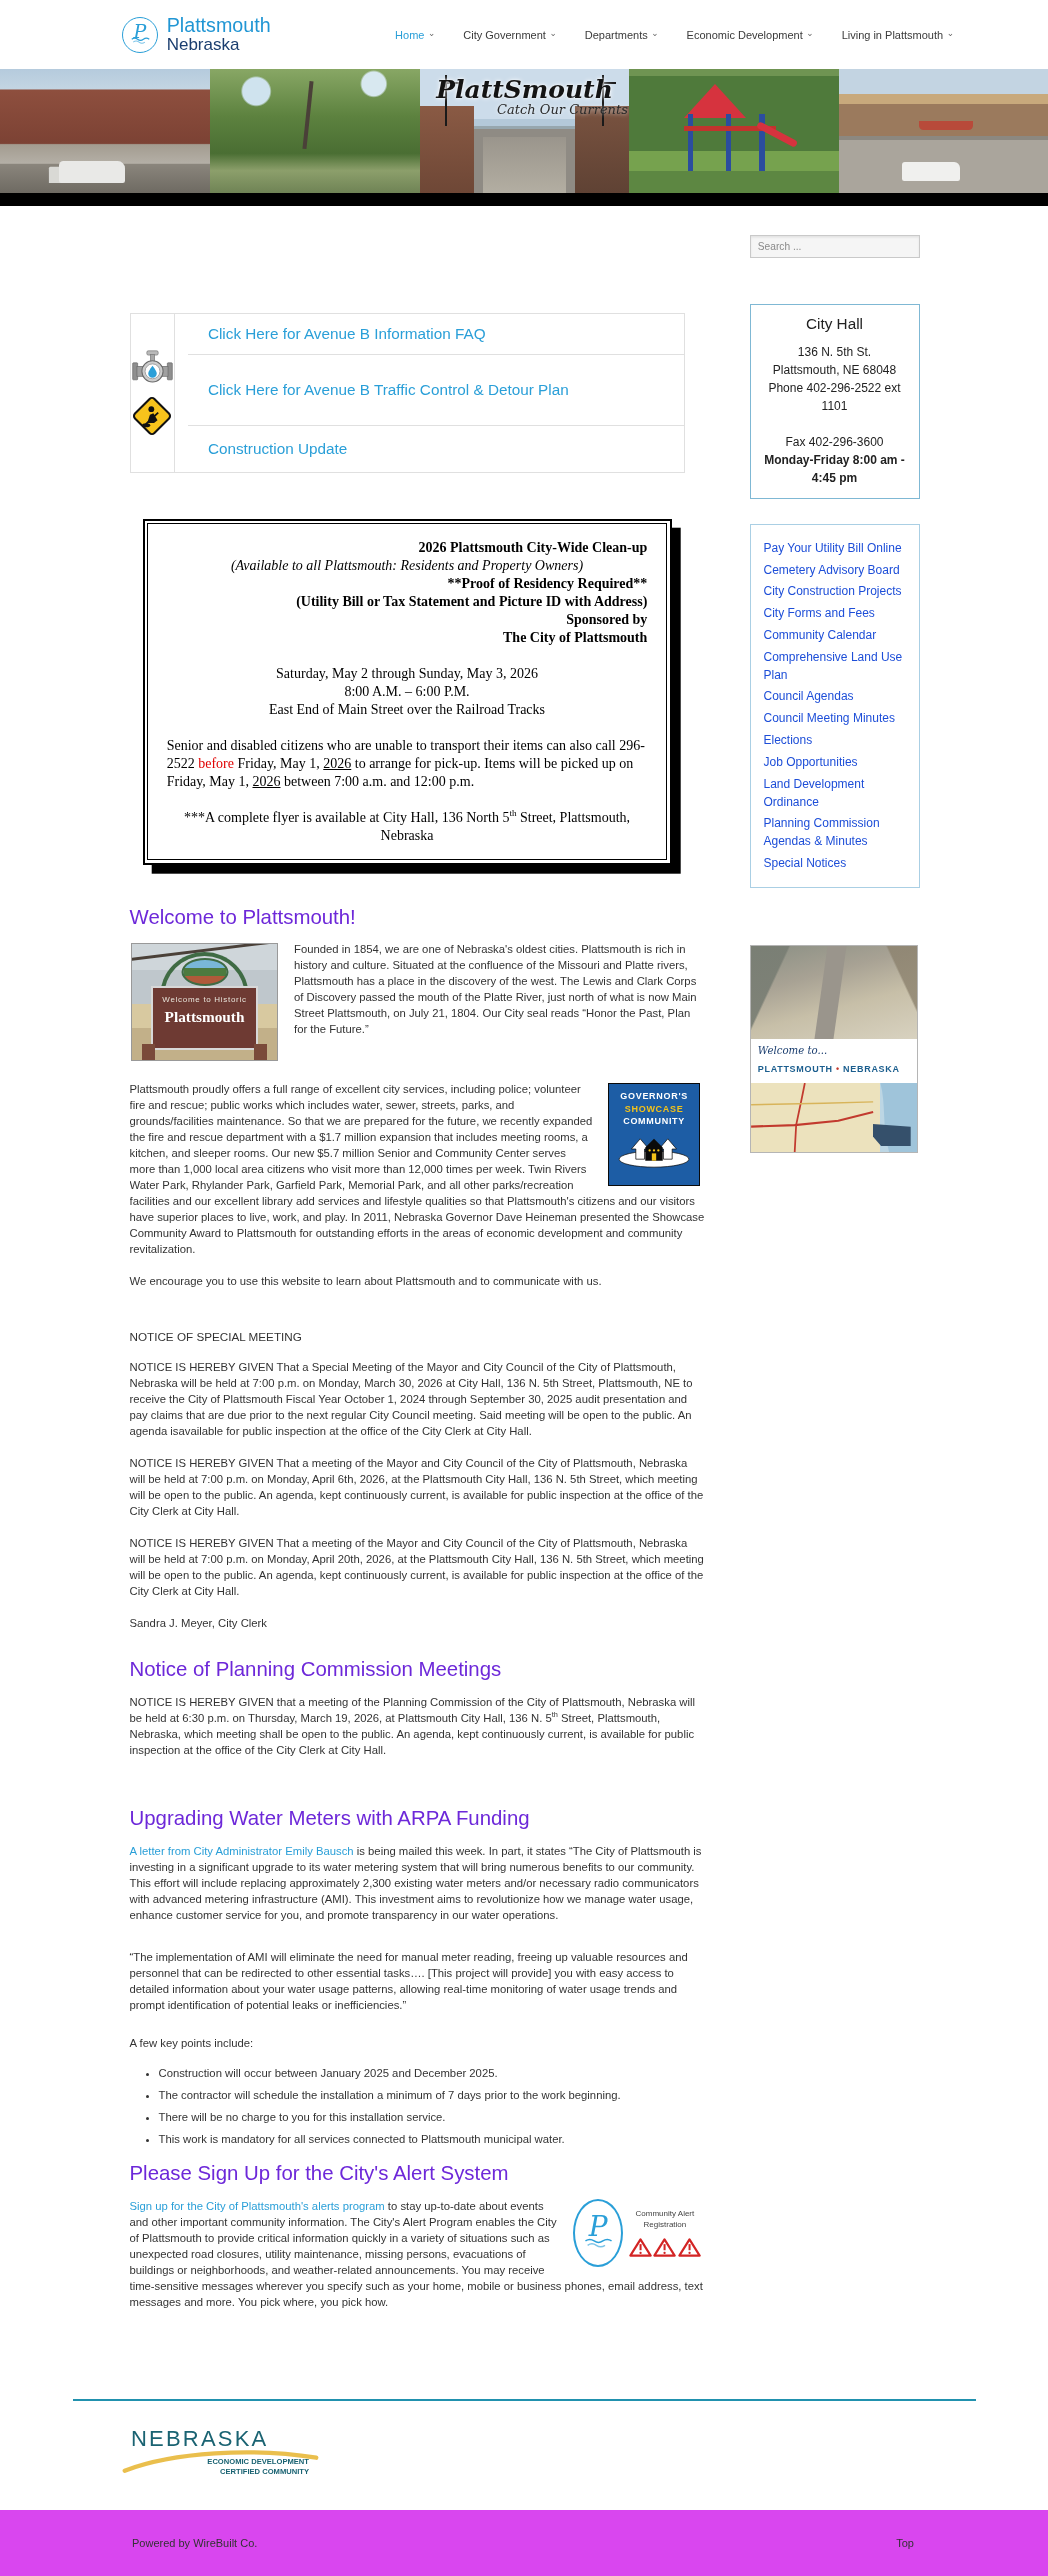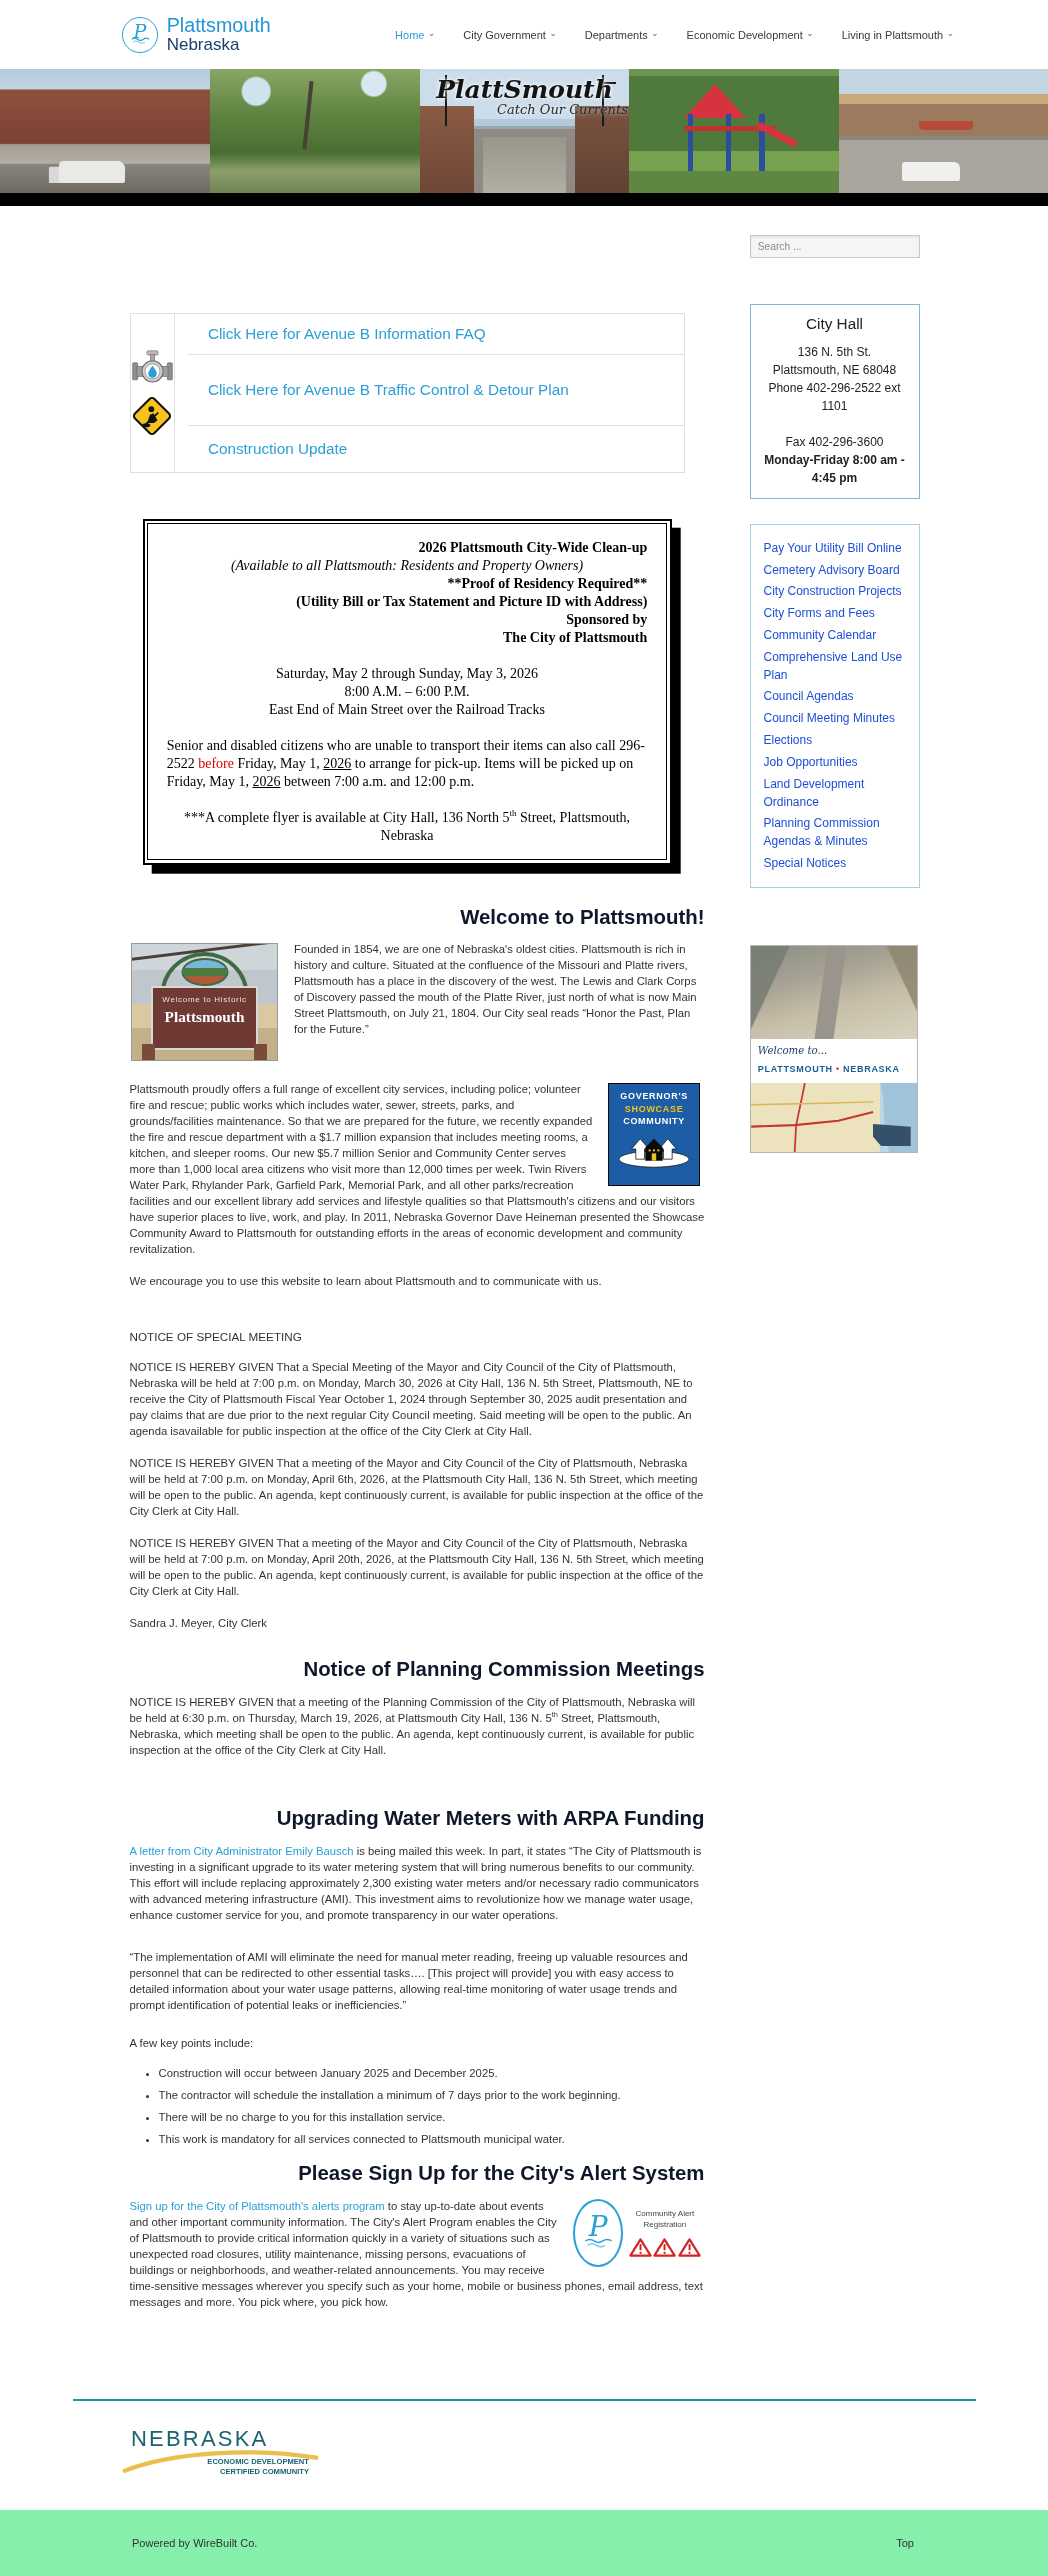--- a/index.html
+++ b/index.html
@@ -76,21 +76,21 @@
     border:2.2px solid #000; padding:2.2px; box-shadow:8.7px 8.7px 0 0 #000; }
   .cleanup-inner { border:1.5px solid #000; padding:14.6px 19px; font-family:"Liberation Serif", serif; font-size:14px; line-height:18px; color:#000; }
   .cleanup-inner .c { text-align:center; }
   .cleanup-inner .b { font-weight:bold;text-align:right; }
   .cleanup-inner .i { font-style:italic; }
   .cleanup-inner .gap { height:18px; }
   .cleanup-red { color:#e00000; }
   .cleanup-u { text-decoration:underline; }
 
   
-  h2.sec { font-size:20.4px; font-weight:700; color:#0f172a; line-height:25px; margin:0 0 11.7px 0;text-align:right; }
+  h2.sec { font-size:20.4px; font-weight:400; color:#6d28d9; line-height:25px; margin:0 0 11.7px 0; }
   .bodytext { font-size:11.3px; line-height:16px; color:#333; }
   .bodytext a, a.txtlink { color:#2a9fd8; }
 
   .welcome { margin-top:40px; }
   .welcome-row { overflow:hidden; }
   .sign-img { float:left; width:147px; height:118px; margin:1.5px 16px 4.4px 1.5px; position:relative;
     border:0.7px solid #999; overflow:hidden;
     background:linear-gradient(180deg,#cfd6da 0 22%,#bfc7cc 22% 52%,#d8c9a0 52% 72%,#c2b089 72% 100%); }
   .sign-img .branch { position:absolute; top:4.4px; left:-7.3px; width:120%; height:2.9px; background:#4a4038; transform:rotate(-7deg); }
   .sign-img .arch { position:absolute; top:8.7px; left:28px; right:28px; height:84px;
@@ -156,21 +156,21 @@
   .map-card .mapart svg { position:absolute; inset:0; }
   .map-card .state { position:absolute; right:5.8px; bottom:5.8px; width:38px; height:22px; background:#35506b; clip-path:polygon(0 0, 100% 12%, 100% 100%, 22% 100%, 0 55%); }
 
   
   .prefooter { margin-top:auto; padding:0 73px; }
   .rule { height:2.2px; background:#2191ae; }
   .neb-logo { margin:25.5px 0 33px 58px; width:178px; position:relative; }
   .neb-logo svg.swoosh { position:absolute; left:-8.7px; top:13px; }
   .neb-title { font-size:22px; letter-spacing:2.2px; color:#1a6372; position:relative; }
   .neb-sub { text-align:right; font-size:7.6px; font-weight:bold; color:#1a6372; line-height:10.2px; margin-top:4.4px; position:relative; }
-  .footer-bar { height:66px; background:#86efac; display:flex; align-items:center; padding:0 135px 0 132px; }
+  .footer-bar { height:66px; background:#d946ef; display:flex; align-items:center; padding:0 135px 0 132px; }
   .footer-bar .powered { font-size:11px; color:#333; }
   .footer-bar .top-link { margin-left:auto; font-size:11px; color:#333; }
 </style>
 </head>
 <body>
 
 <header class="site-header">
   <a class="logo">
     <span class="logo-circle">
       <span class="pmono">P</span>

